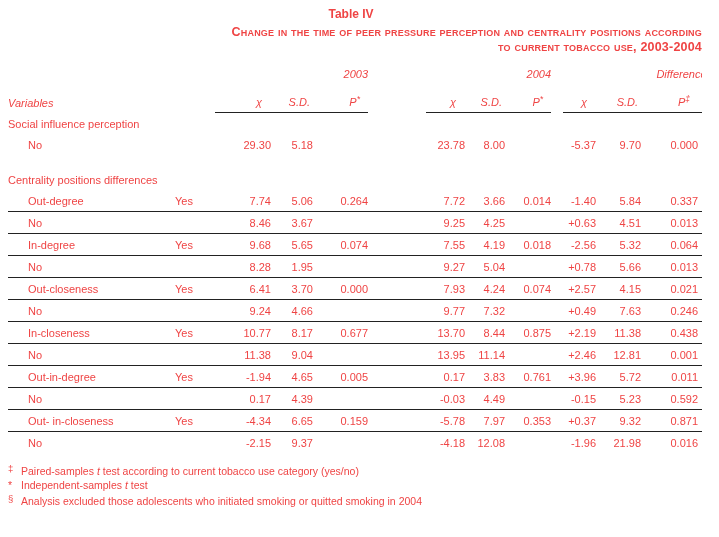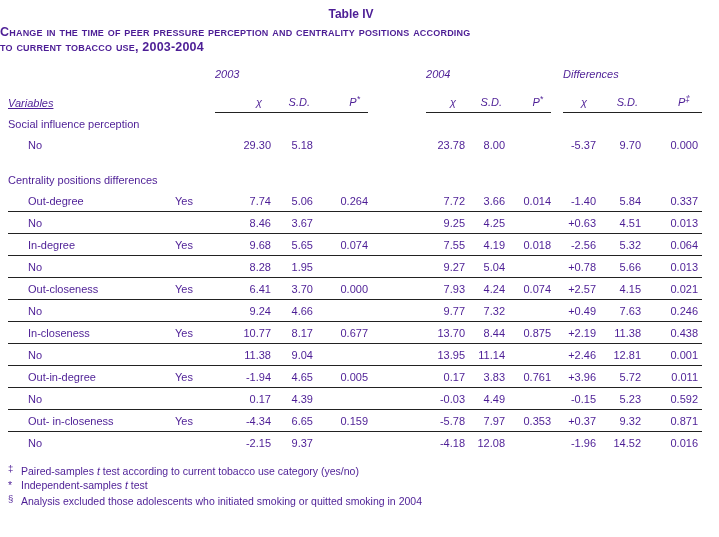--- a/index.html
+++ b/index.html
@@ -1,53 +1,53 @@
 <!DOCTYPE html>
 <html><head>
 <meta charset="utf-8">
 <style>
   html,body { margin:0; padding:0; background:#ffffff; }
   .doc {
     position: relative;
     width: 702px; height: 537px;
     background: #ffffff;
-    color: #4c1d95;
+    color: #ef4444;
     font-family: "Liberation Sans", "DejaVu Sans", sans-serif;
     overflow: hidden;
   }
   .title {
     padding-top: 7px;
     text-align: center;
     font-size: 12px;
     font-weight: bold;
     line-height: 14px;
   }
   .caption {
     margin-top: 4px;
-    text-align: left;
+    text-align: right;
     font-size: 12.5px;
     font-weight: bold;
     font-variant: small-caps;
     letter-spacing: 0.2px;
     line-height: 15px;
   }
   table.paper {
     margin: 11px 0 0 8px;
     width: 704px;
     border-collapse: collapse;
     table-layout: fixed;
     font-size: 11px;
   }
   td { padding: 0; overflow: hidden; white-space: nowrap; }
   
   .r-gname td { height: 16px; font-style: italic; }
   .r-gn td    { height: 15px; font-style: italic; }
-  .grp { text-align: left; }
+  .grp { text-align: right; }
   .r-ch td { height: 26px; vertical-align: bottom; padding-bottom: 4px; }
-  .vars { font-style: italic; text-align: left; text-decoration: underline; }
+  .vars { font-style: italic; text-align: left; }
   .ch { font-style: italic; text-align: right; }
   .ch-m  { padding-right: 9px; }
   .ch-sd { padding-right: 3px; }
   .ch-p  { padding-right: 8px; }
   .ruled { border-bottom: 1.5px solid #222; }
   sup.hsup { font-size: 8.5px; vertical-align: 4px; line-height: 0; }
   
   tbody td { height: 21px; vertical-align: middle; }
   .c-sect { text-align: left; padding-left: 0; }
   .c-var  { text-align: left; padding-left: 20px; }
@@ -322,21 +322,21 @@
           <td class="c-yn"></td>
           <td class="c-num">-2.15</td>
           <td class="c-num">9.37</td>
           <td class="c-num"></td>
           <td class="c-gap"></td>
           <td class="c-num">-4.18</td>
           <td class="c-num">12.08</td>
           <td class="c-num"></td>
           <td class="c-gap"></td>
           <td class="c-num">-1.96</td>
-          <td class="c-num">14.52</td>
+          <td class="c-num">21.98</td>
           <td class="c-num">0.016</td>
           <td class="c-pad"></td>
         </tr>
       </tbody>
   </table>
 
   <div class="footnotes">
       <div class="fn"><span class="fn-sym"><span class="sup">‡</span></span><span>Paired-samples </span><span class="it">t</span><span> test according to current tobacco use category (yes/no)</span></div>
       <div class="fn"><span class="fn-sym"><span>*</span></span><span>Independent-samples </span><span class="it">t</span><span> test</span></div>
       <div class="fn"><span class="fn-sym"><span class="sup">§</span></span><span>Analysis excluded those adolescents who initiated smoking or quitted smoking in 2004</span></div>

